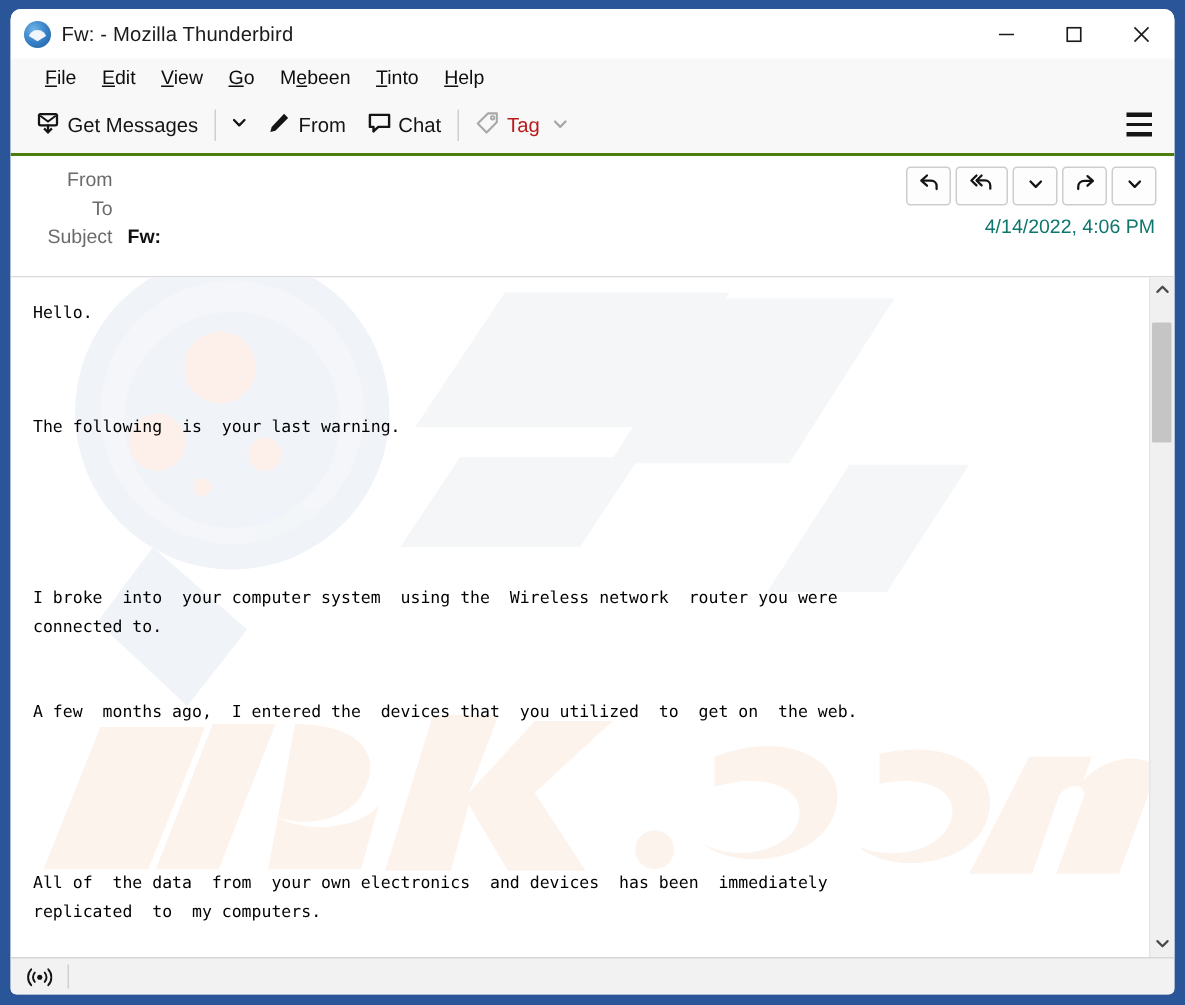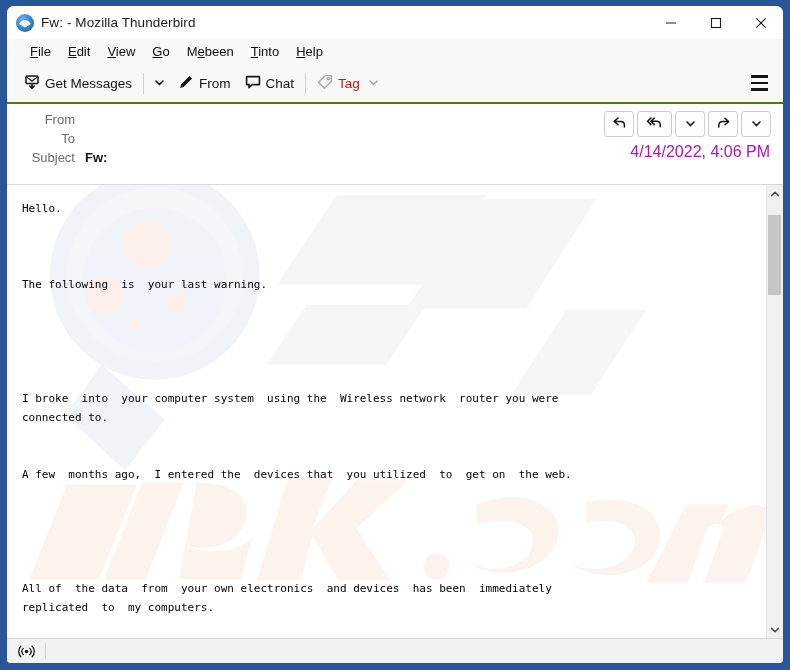--- a/index.html
+++ b/index.html
@@ -204,22 +204,22 @@
     display: flex;
     align-items: center;
     justify-content: center;
     cursor: default;
   }
   .hdr-btn.wide { width: 33px; }
   #hdr-date {
     position: absolute;
     right: 13px;
     top: 39px;
-    font-size: 16px;
-    color: #a21caf;
+    font-size: 13px;
+    color: #0f766e;
     white-space: nowrap;
   }
 
   
   #msg-body-wrap {
     flex: 1 1 auto;
     position: relative;
     background: #ffffff;
     display: flex;
     overflow: hidden;

